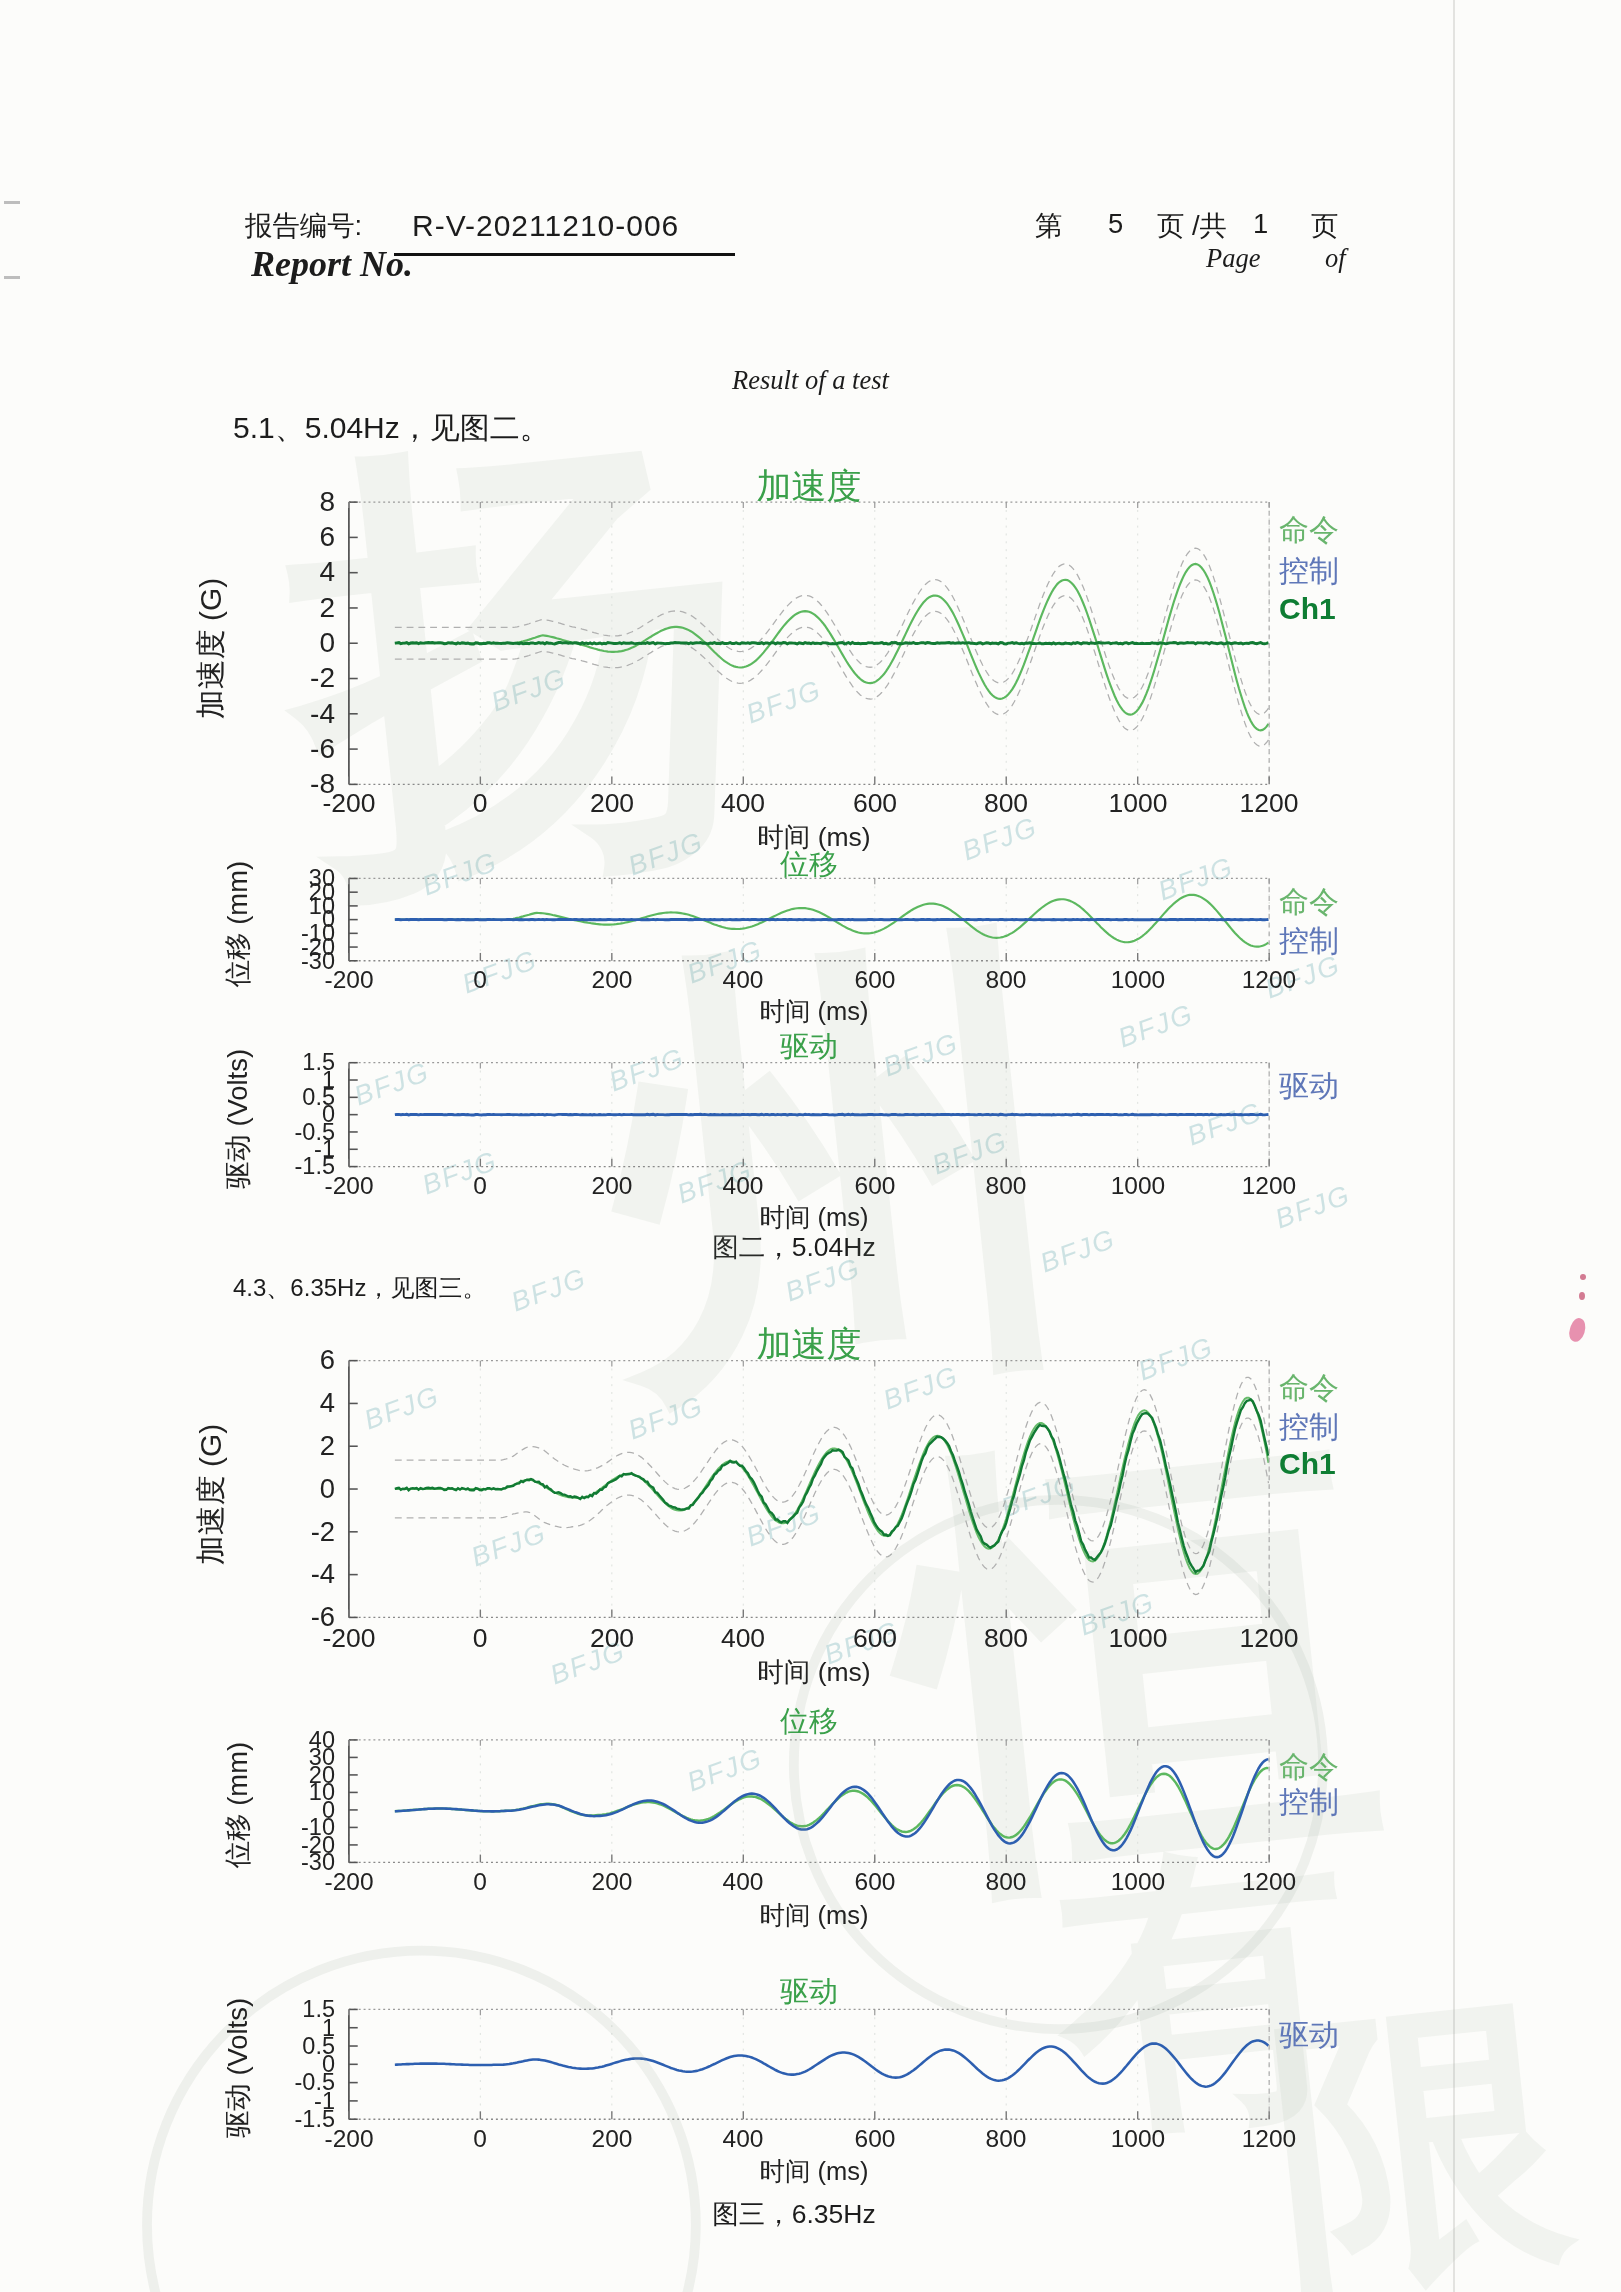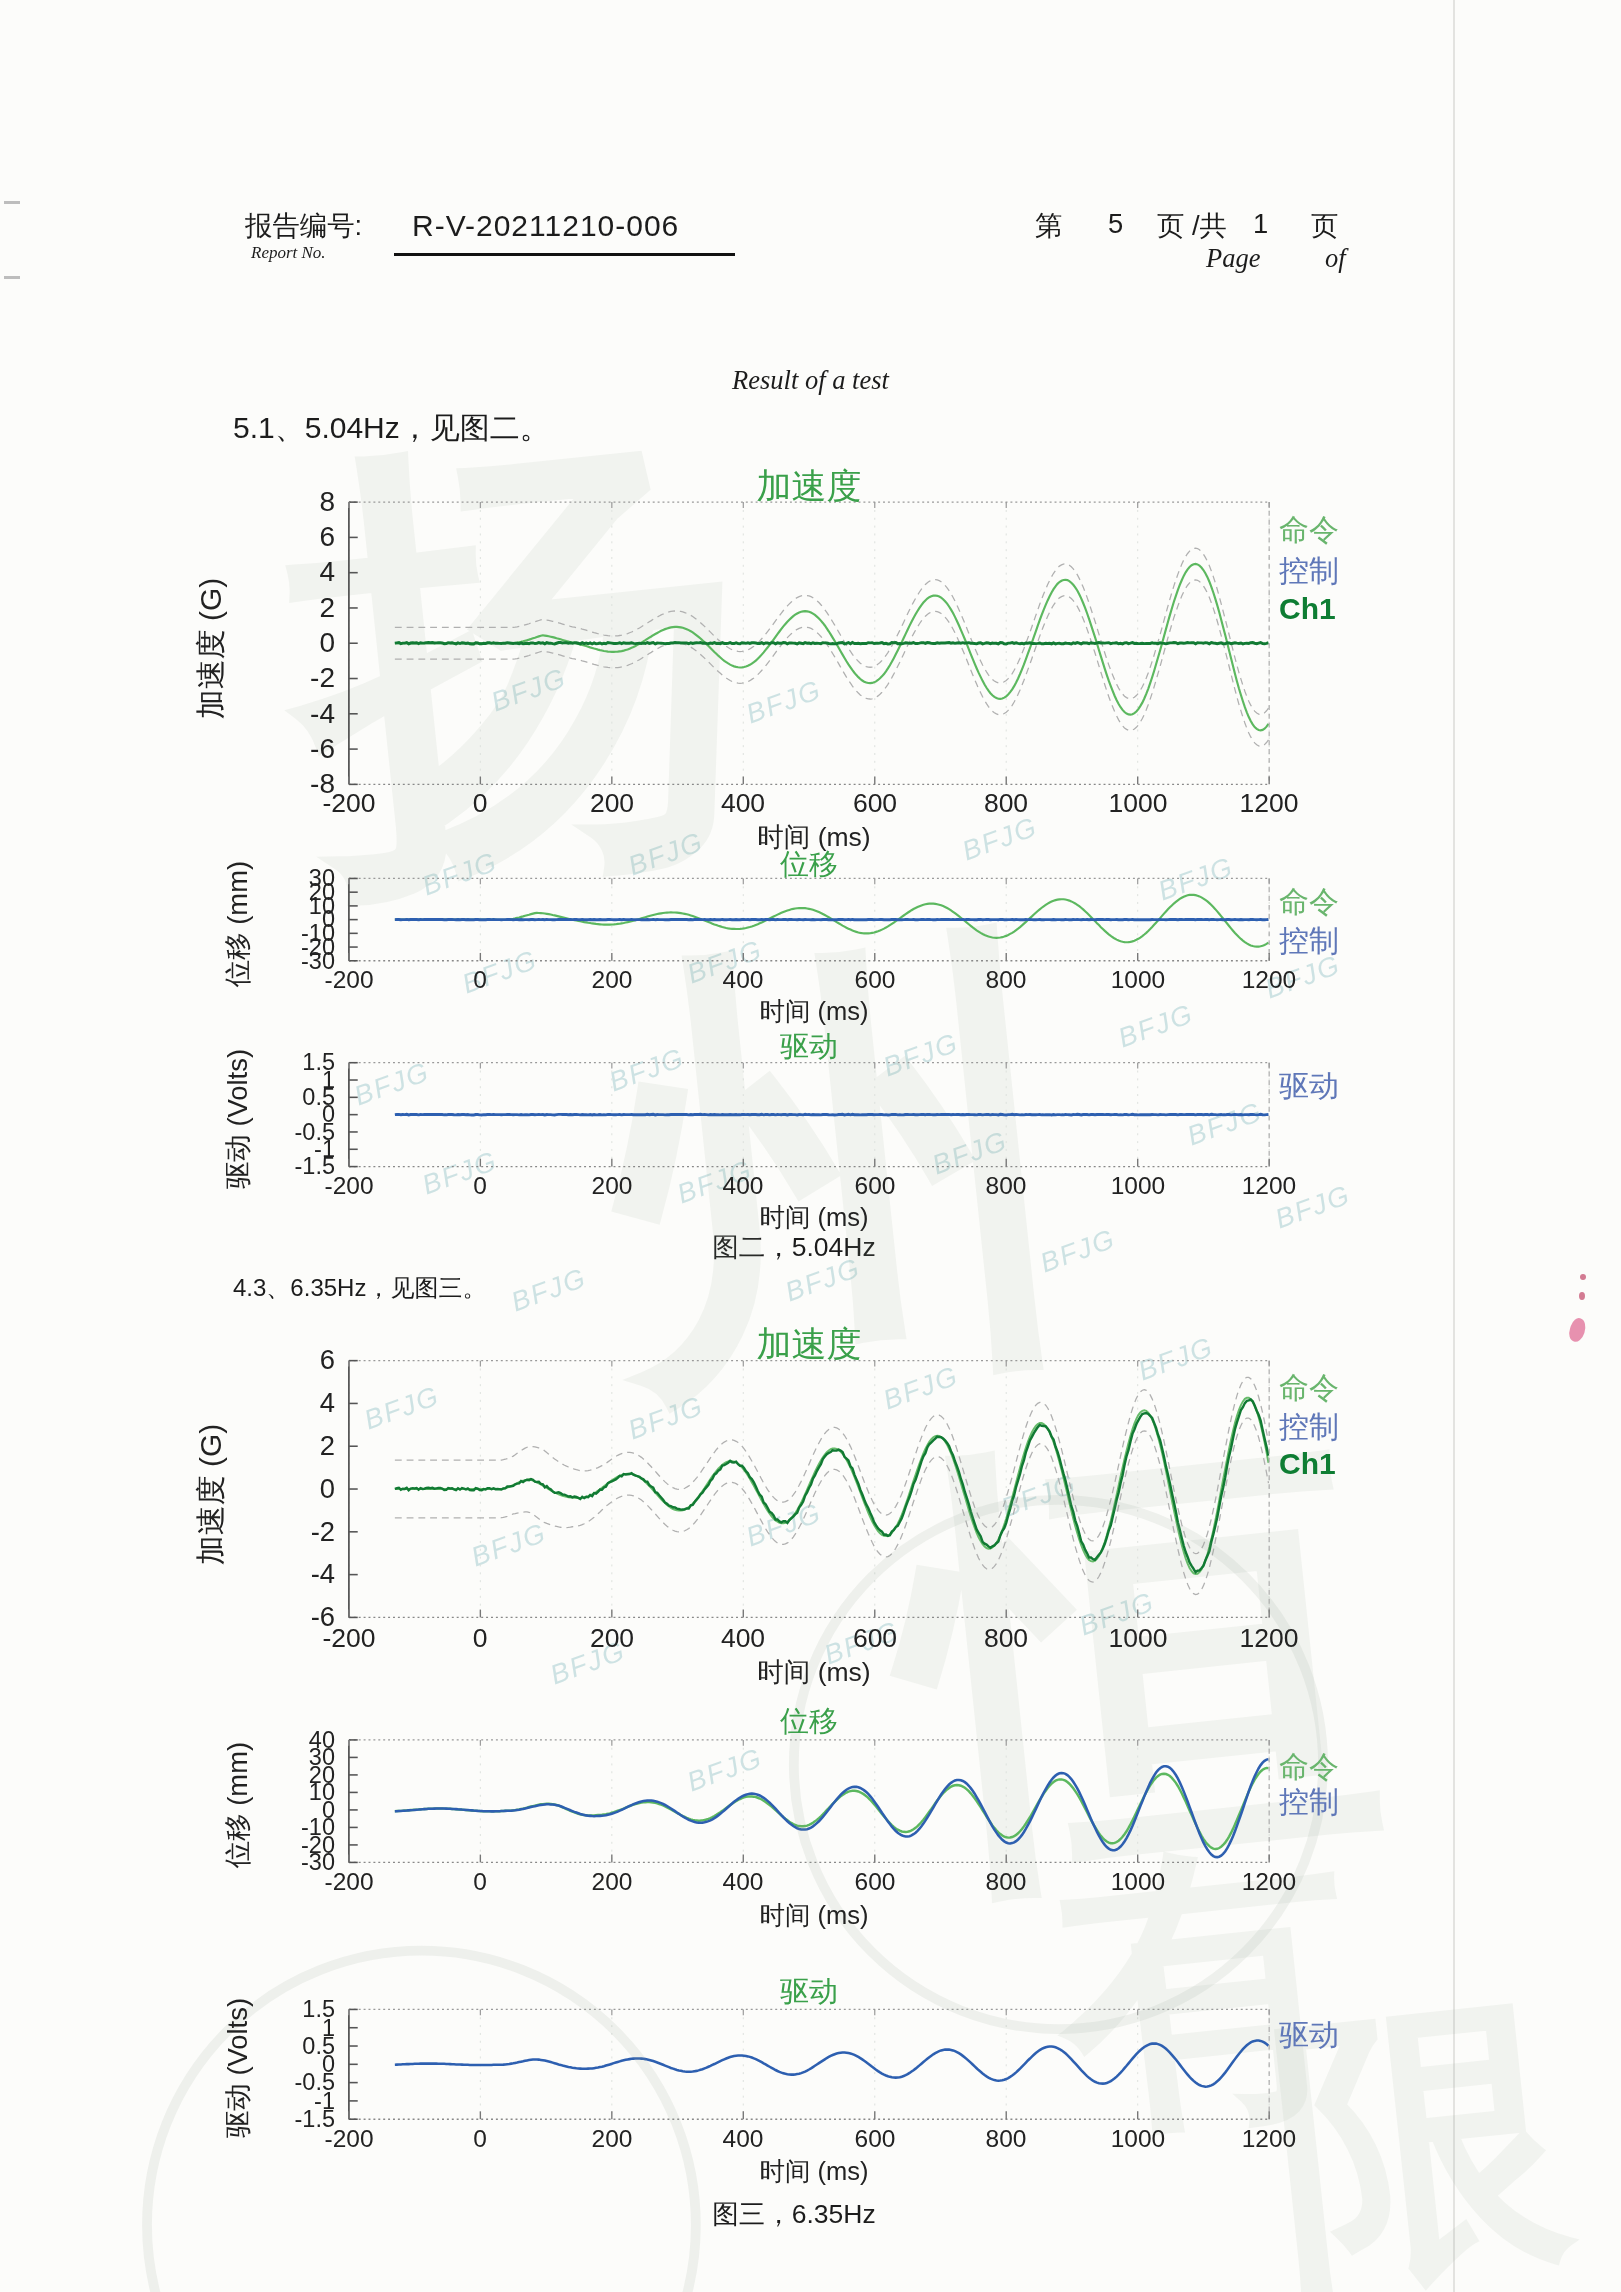--- a/index.html
+++ b/index.html
@@ -31,21 +31,21 @@
 <div id="page">
 
 <div class="vline" style="left:1453px;"></div>
 <div class="dash-art" style="left:3.9px;top:201px;"></div>
 <div class="dash-art" style="left:3.9px;top:276px;"></div>
 <div class="pink-dot" style="left:1580px;top:1274px;width:5.9px;height:5.9px;"></div>
 <div class="pink-dot" style="left:1579px;top:1292px;width:5.9px;height:7.8px;"></div>
 <div class="pink-blob" style="left:1570px;top:1318px;width:14.7px;height:23.5px;"></div>
 
 <div class="abs" style="left:245px;top:208px;font-size:27.4px;">报告编号:</div>
-<div class="abs serif ital" style="left:251px;top:243px;font-size:17px;">Report No.</div>
+<div class="abs serif ital" style="left:251px;top:243px;font-size:36px;font-weight:bold;">Report No.</div>
 <div class="abs" style="left:412px;top:209px;font-size:30px;letter-spacing:1px;">R-V-20211210-006</div>
 <div class="abs" style="left:394px;top:253px;width:341px;height:2.9px;background:#111;"></div>
 <div class="abs" style="left:1035px;top:208px;font-size:27.4px;">第</div>
 <div class="abs" style="left:1108px;top:208px;font-size:27.4px;">5</div>
 <div class="abs" style="left:1157px;top:208px;font-size:27.4px;">页 /共</div>
 <div class="abs" style="left:1253px;top:208px;font-size:27.4px;">1</div>
 <div class="abs" style="left:1311px;top:208px;font-size:27.4px;">页</div>
 <div class="abs serif ital" style="left:1194px;top:243px;font-size:26.5px;margin-left:12px;">Page</div>
 <div class="abs serif ital" style="left:1325px;top:243px;font-size:26.5px;">of</div>
 

